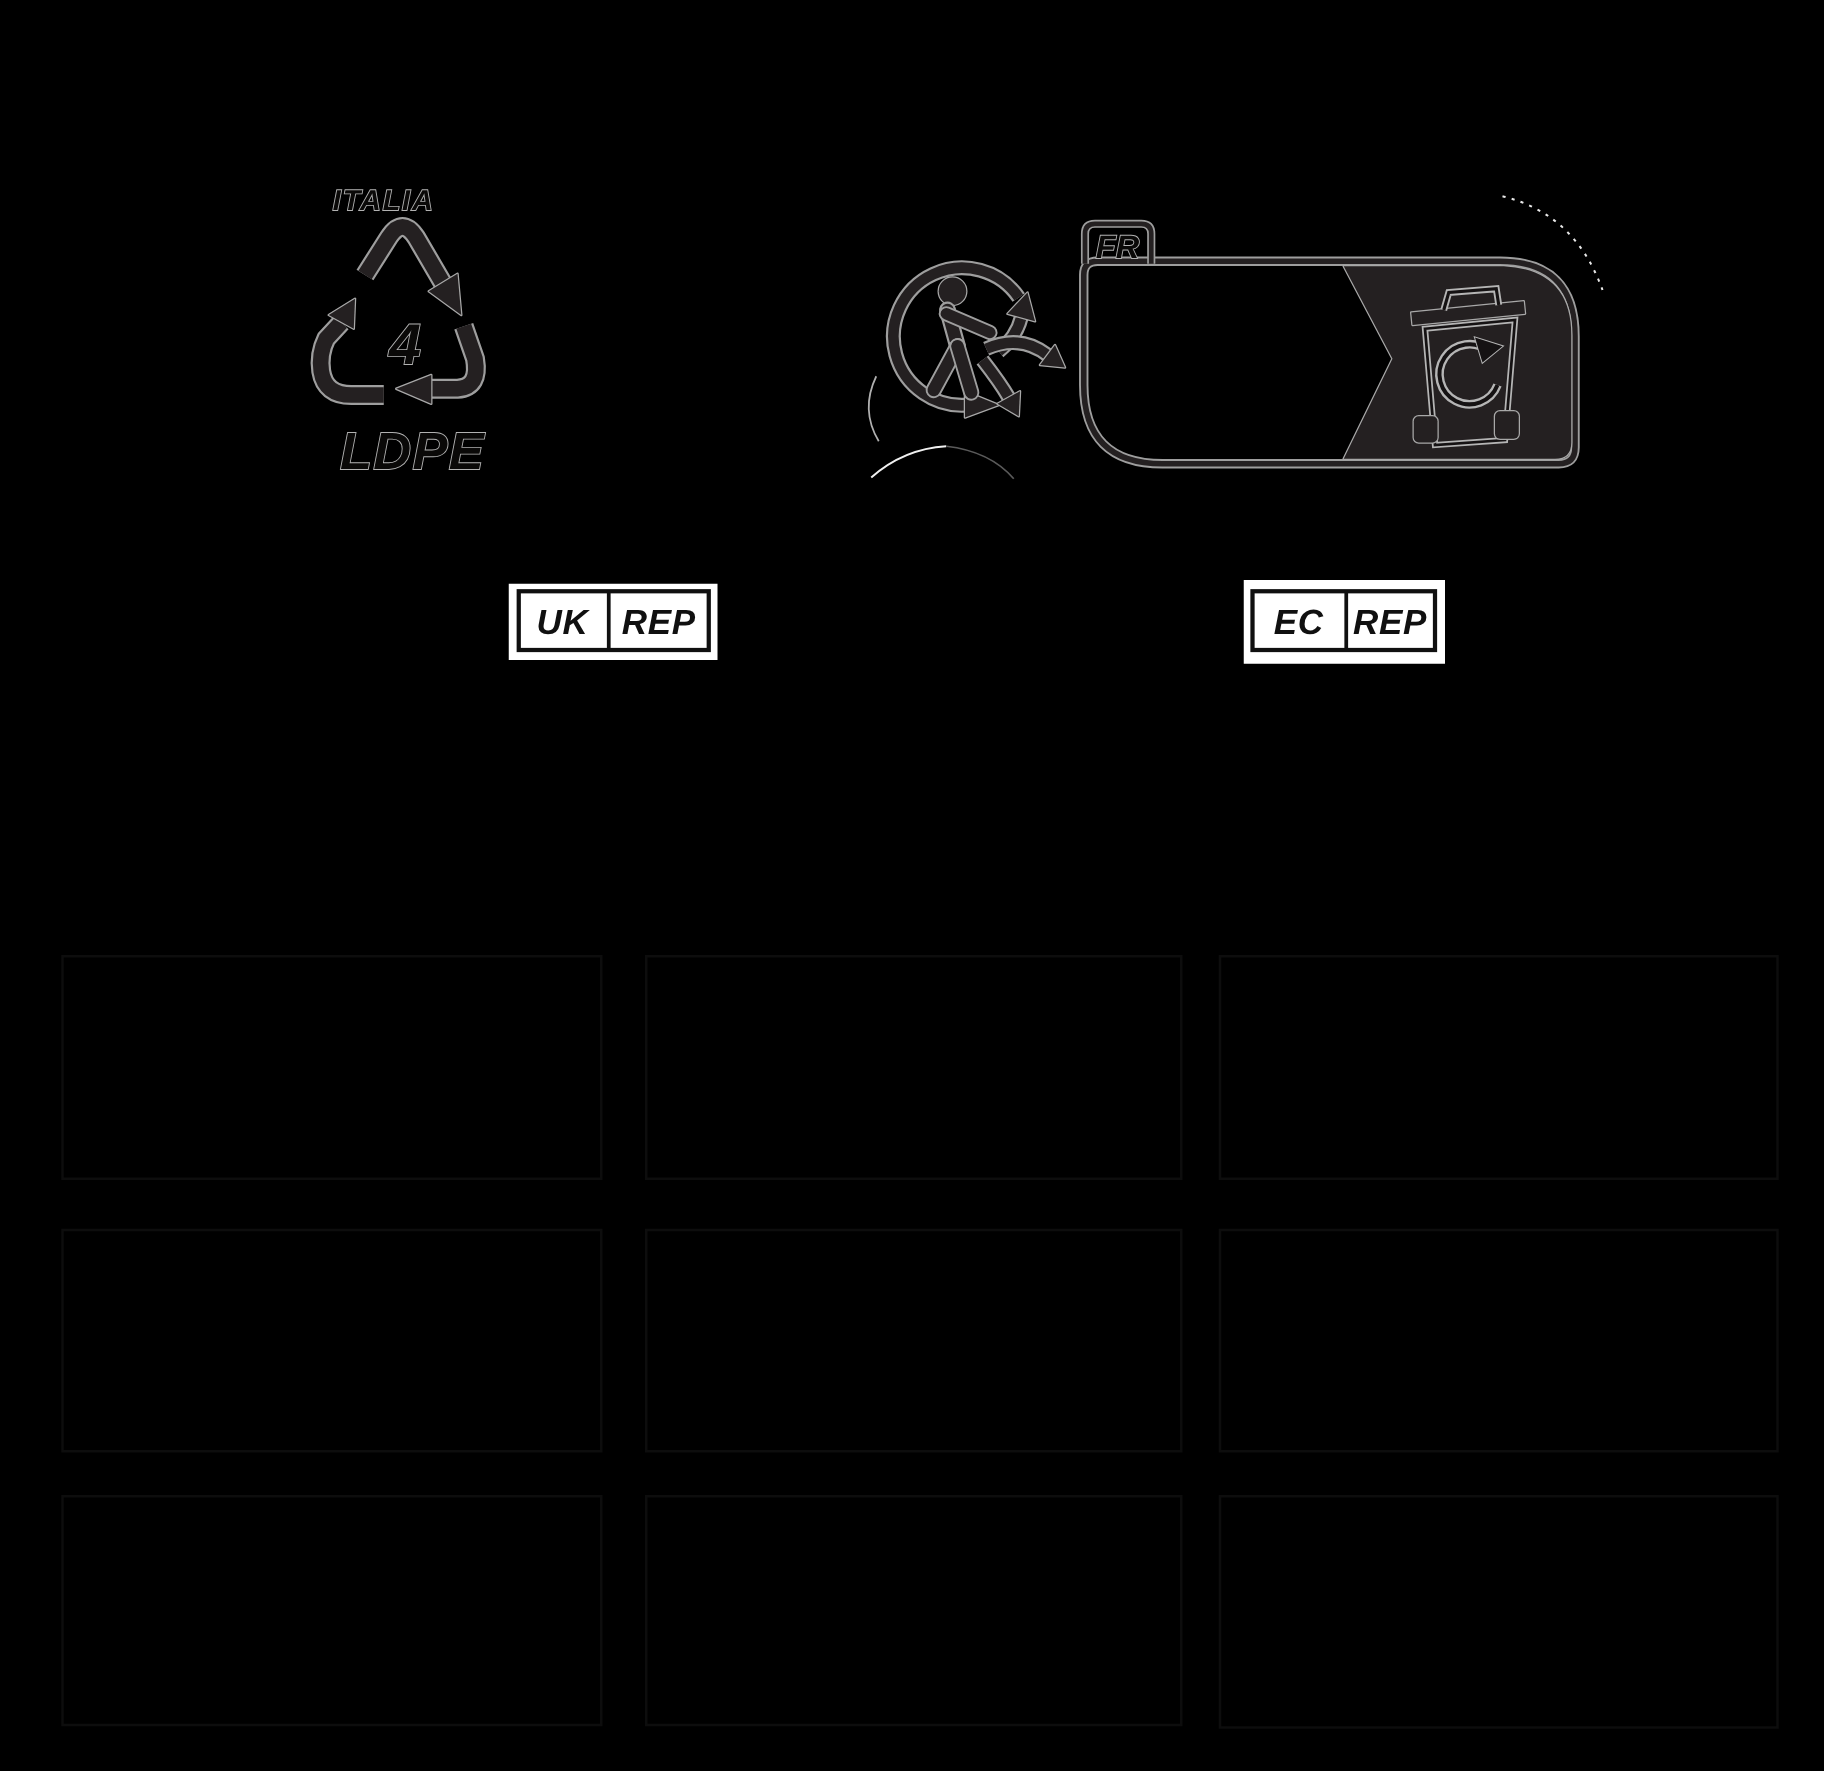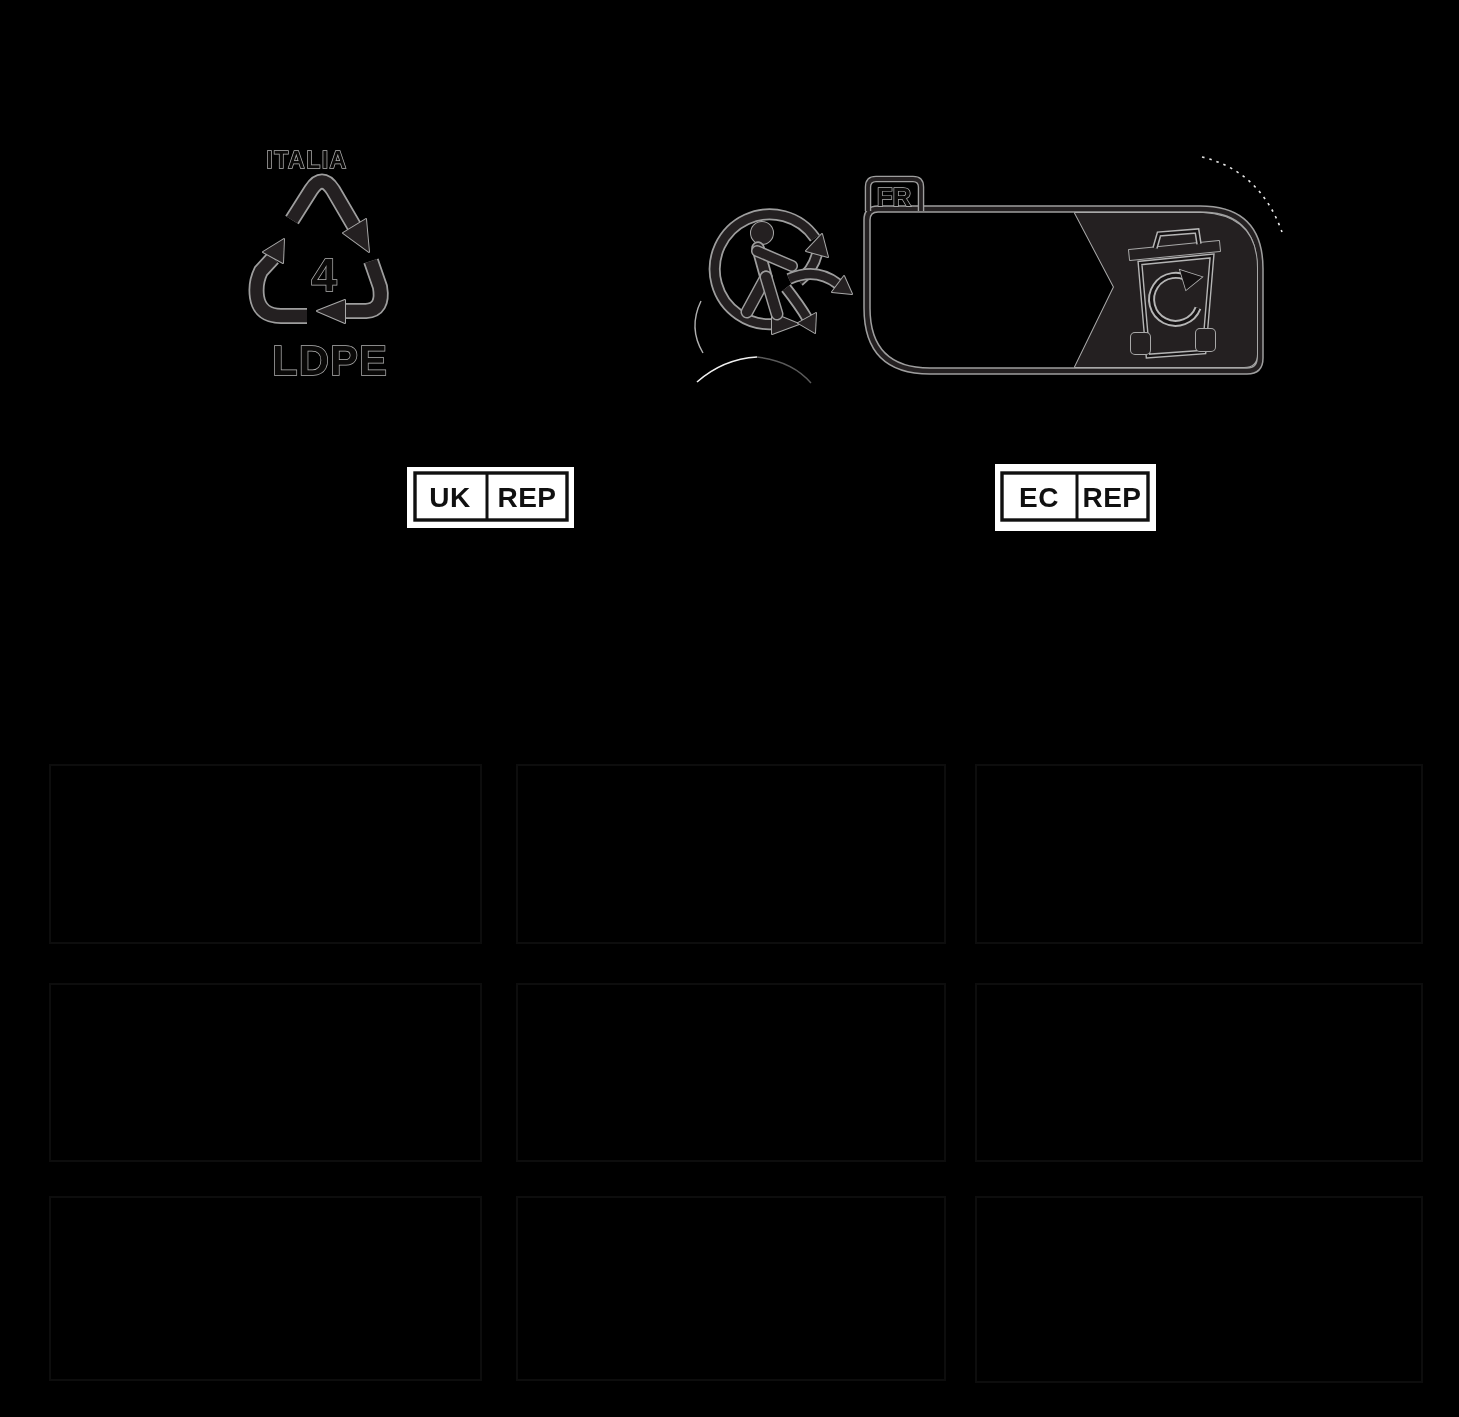--- a/index.html
+++ b/index.html
@@ -1,17 +1,17 @@
 <!DOCTYPE html>
 <html><head>
 <meta charset="utf-8">
 <style>
   html,body{margin:0;padding:0;background:#000;}
   #stage{position:relative;width:1459px;height:1417px;background:#000000;overflow:hidden;
-         font-family:"Liberation Sans",sans-serif;}
+         font-family:"Liberation Sans",sans-serif;font-style:italic;}
   svg text{font-family:"Liberation Sans",sans-serif;font-weight:bold;}
   
   .outline-text{fill:#0a0908;stroke:#b2b2b2;stroke-width:1.4px;paint-order:stroke;}
   .ah{fill:#242021;stroke:#a8a8a8;stroke-width:2;paint-order:stroke;stroke-linejoin:round;}
   .shape{fill:#242021;stroke:#a8a8a8;stroke-width:2;paint-order:stroke;stroke-linejoin:round;}
   .bu{fill:none;stroke:#9e9e9e;}   
   .bo{fill:none;stroke:#242021;}   
   .binu{fill:none;stroke:#b5b5b5;} 
   .bino{fill:none;stroke:#151213;}
   .ghost{fill:none;stroke:#0d0d0d;stroke-width:2;}

